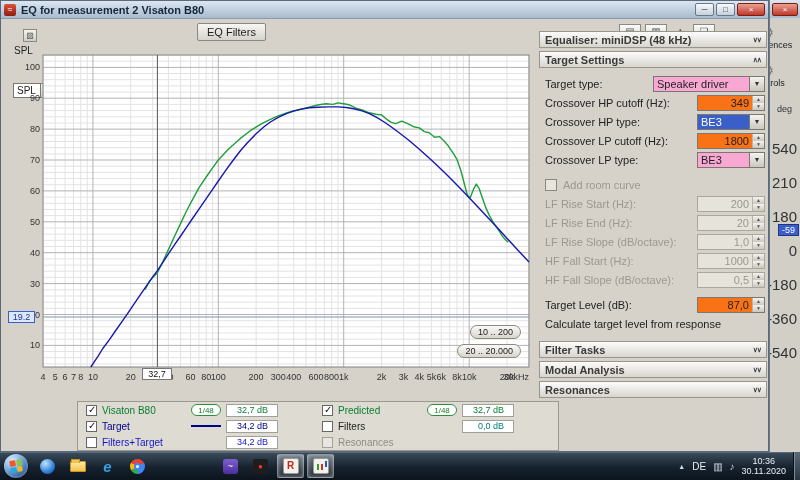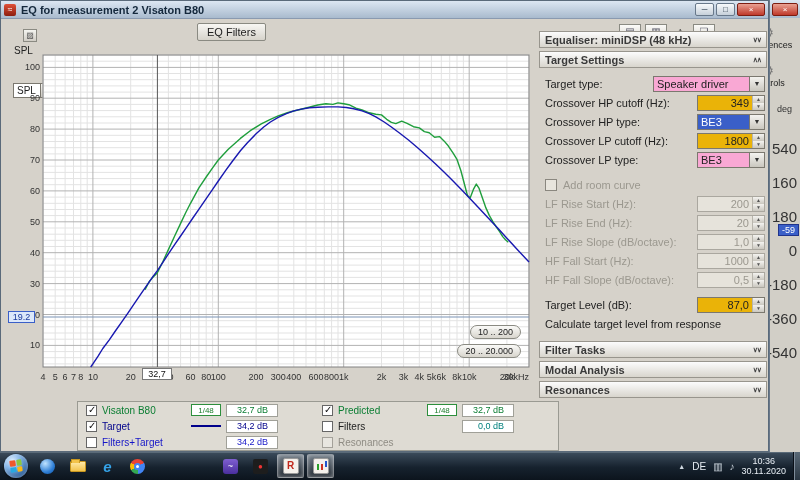--- a/index.html
+++ b/index.html
@@ -51,21 +51,21 @@
   .rb1{right:12px;top:276px;} .rb2{right:12px;top:295px;}
 
   
   .legend{position:absolute;left:76px;top:400px;width:482px;height:50px;border:1px solid #9a9a92;
           background:#dedbd3;display:grid;grid-template-columns:236px 1fr;align-content:center;row-gap:1px;}
   .lrow{display:flex;align-items:center;height:15px;padding-left:8px;gap:5px;}
   .cb{width:11px;height:11px;background:#fff;border:1px solid #666;position:relative;flex:none;}
   .cb.checked::after{content:"✓";position:absolute;left:1px;top:-2px;font-size:10px;color:#111;}
   .cb.dis{background:#e8e6e0;border-color:#a4a19a;}
   .ll{width:84px;font-size:10px;white-space:nowrap;}
-  .badge{width:30px;height:12px;border:1px solid #2d8f3c;color:#1d7d2c;background:#fff;border-radius:0;
+  .badge{width:30px;height:12px;border:1px solid #2d8f3c;color:#1d7d2c;background:#fff;border-radius:6px;
          font-size:8px;display:flex;align-items:center;justify-content:center;flex:none;}
   .swatch{width:30px;height:0;border-top:2px solid #00008b;flex:none;}
   .lspacer{width:30px;flex:none;}
   .lval{width:52px;height:13px;background:#fff;border:1px solid #a0a098;font-size:9px;display:flex;
         align-items:center;justify-content:flex-end;padding-right:9px;flex:none;}
   .c-green{color:#0a7d32;} .c-navy{color:#00008b;} .c-teal{color:#00807d;} .c-blue{color:#1515c8;} .c-gray{color:#8f8c84;}
 
   
   .side-panel{position:absolute;left:538px;top:30px;width:228px;font-size:11px;}
   .sec-h{height:17px;background:linear-gradient(#fcfcfc,#d8d5cd);border:1px solid #98958d;display:flex;
@@ -73,21 +73,21 @@
   .chev{margin-left:auto;font-size:7px;letter-spacing:-1px;color:#444;}
   .ts-body{padding:3px 2px 8px 6px;}
   .frow{display:flex;align-items:center;height:19px;}
   .flabel{flex:1;white-space:nowrap;}
   .dis .flabel,.flabel.dis{color:#9b988f;}
   .dd{width:112px;height:16px;border:1px solid #7b786f;background:#f9a8d4;display:flex;align-items:stretch;flex:none;}
   .dd-val{flex:1;padding:1px 3px;font-size:11px;white-space:nowrap;overflow:hidden;}
   .dd.sel .dd-val{background:#3a5fc8;color:#fff;}
   .dd-btn{width:15px;background:linear-gradient(#f4f3f0,#cac7bf);border-left:1px solid #7b786f;font-size:7px;
           display:flex;align-items:center;justify-content:center;color:#333;}
-  .spin{width:68px;height:16px;border:1px solid #7b786f;background:#eab308;display:flex;flex:none;}
+  .spin{width:68px;height:16px;border:1px solid #7b786f;background:#f97316;display:flex;flex:none;}
   .spin.dis{background:#e6e3db;border-color:#aaa79f;}
   .spin-val{flex:1;text-align:right;padding:1px 3px;font-size:11px;}
   .spin.dis .spin-val{color:#9b988f;}
   .spin-arr{width:12px;display:flex;flex-direction:column;border-left:1px solid #b8b5ad;}
   .spin-arr i{flex:1;font-style:normal;font-size:5px;line-height:7px;text-align:center;
           background:linear-gradient(#f4f3f0,#cac7bf);color:#555;}
   .cbx{width:12px;height:12px;border:1px solid #8a877f;background:#e8e5dd;margin-right:6px;flex:none;}
   .gap{height:6px;}
   .calc-link{color:#222;}
 
@@ -151,21 +151,21 @@
       <div class="sb-icon">⚙</div>
       <div class="sb-label">Preferences</div>
     </div>
     <div class="strip-btn" style="top:64px">
       <div class="sb-icon">⚙</div>
       <div class="sb-label">Controls</div>
     </div>
     <div class="strip-unit">deg</div>
     <div>
         <span class="ptick" style="top: 140px;">540</span>
-        <span class="ptick" style="top: 174px;">160</span>
+        <span class="ptick" style="top: 174px;">210</span>
         <span class="ptick" style="top: 208px;">180</span>
         <span class="ptick" style="top: 242px;">0</span>
         <span class="ptick" style="top: 276px;">-180</span>
         <span class="ptick" style="top: 310px;">-360</span>
         <span class="ptick" style="top: 344px;">-540</span>
       </div>
     <div class="phase-cursor">-59</div>
   </div>
 
   <div class="eq-window">

